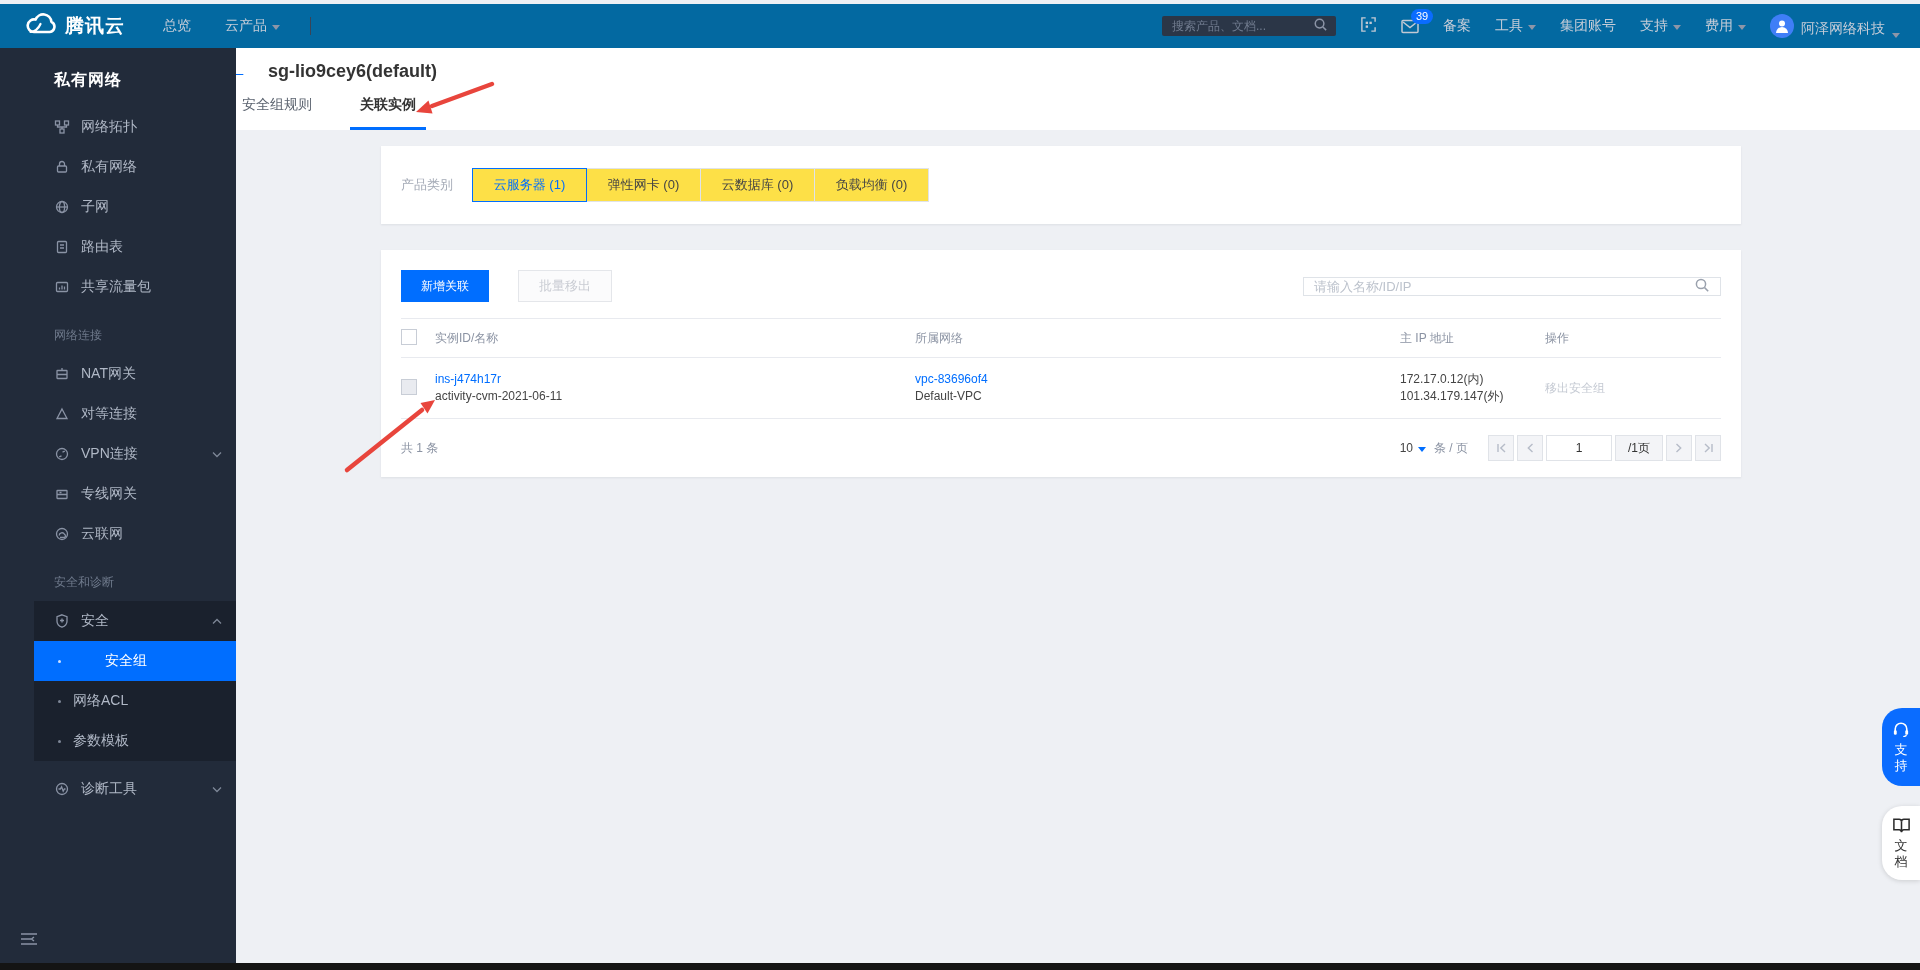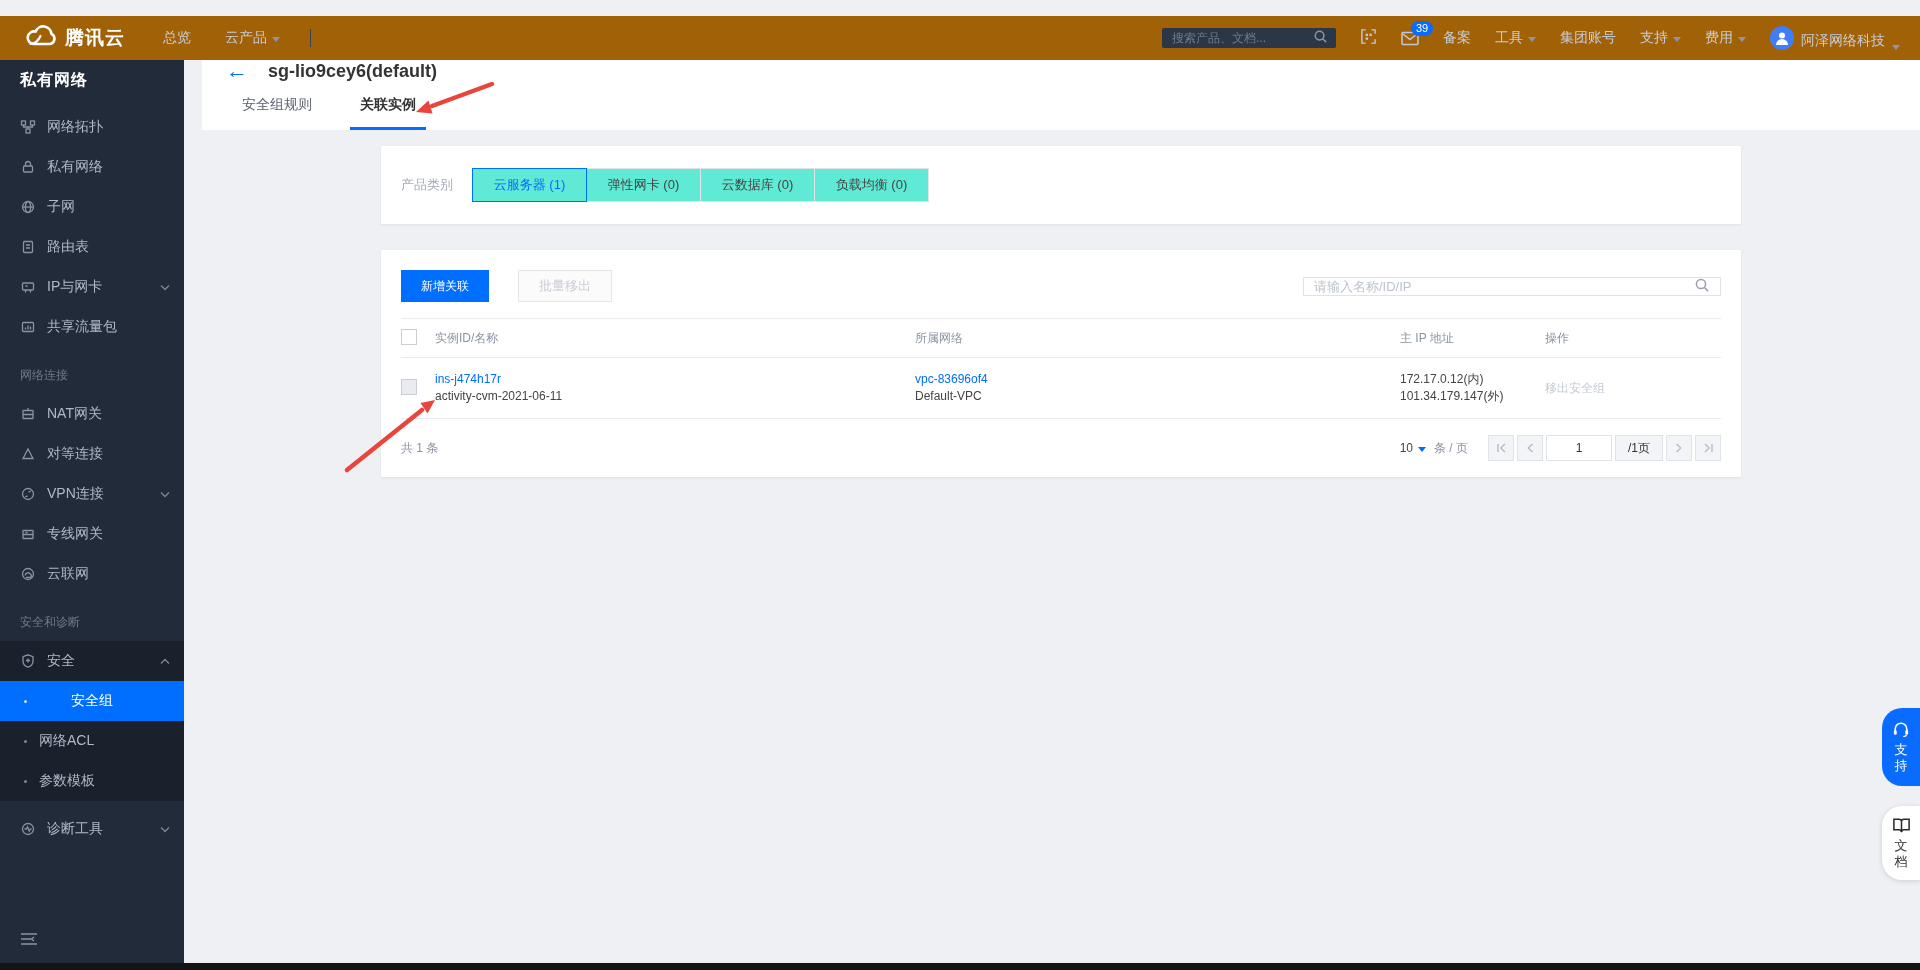--- a/index.html
+++ b/index.html
@@ -1,20 +1,20 @@
 <!DOCTYPE html>
 <html><head>
 <meta charset="utf-8">
 <style>
   * { margin:0; padding:0; box-sizing:border-box; }
   html,body { width:1920px; height:970px; overflow:hidden; }
   body { font-family:"Liberation Sans","DejaVu Sans",sans-serif; background:#eef0f4; position:relative; font-size:13px; }
 
   
-  .navbar { position:absolute; top:16px; left:0; right:0; height:44px; background:#a16207;
+  .navbar { position:absolute; top:4px; left:0; right:0; height:44px; background:#0369a1;
             display:flex; align-items:center; color:#c7cdd8; z-index:30; }
   .nav-left { display:flex; align-items:center; padding-left:22px; }
   .logo { display:flex; align-items:center; gap:9px; color:#fff; font-size:19px; font-weight:bold; letter-spacing:1px; }
   .nav-menu { display:flex; align-items:center; margin-left:38px; gap:34px; font-size:14px; }
   .nav-item { cursor:pointer; display:flex; align-items:center; gap:5px; white-space:nowrap; }
   .nav-divider { width:1px; height:18px; background:#3a4456; margin-left:30px; }
   .nav-right { margin-left:auto; display:flex; align-items:center; gap:24px; padding-right:20px; font-size:14px; }
   .nav-search { width:174px; height:20px; background:#2b3647; border-radius:2px;
                 display:flex; align-items:center; padding:0 8px 0 10px; }
   .nav-search input { flex:1; min-width:0; background:transparent; border:none; outline:none;
@@ -23,21 +23,21 @@
   .caret { display:inline-block; width:0; height:0; border-left:4px solid transparent;
            border-right:4px solid transparent; border-top:5px solid #8d96a8; margin-top:2px; }
   .mail-wrap { position:relative; display:flex; }
   .badge { position:absolute; top:-10px; left:10px; background:#0a6cff; color:#fff; font-size:11px;
            border-radius:9px; padding:1px 5px; line-height:13px; }
   .avatar { width:24px; height:24px; border-radius:50%; background:#3f7ef7; display:flex;
             align-items:center; justify-content:center; overflow:hidden; }
   .account { display:flex; align-items:flex-end; gap:7px; }
 
   
-  .sidebar { position:absolute; top:44px; left:0; bottom:0; width:184px; background:#222b3a; z-index:20; }
+  .sidebar { position:absolute; top:44px; left:0; bottom:0; width:236px; background:#222b3a; z-index:20;padding-left:34px; }
   .sb-title { color:#fff; font-size:16px; font-weight:bold; padding:26px 0 16px 20px; letter-spacing:1px; }
   .sb-item { height:40px; display:flex; align-items:center; gap:11px; padding:0 14px 0 20px;
              color:#b0b8c6; font-size:14px; cursor:pointer; }
   .sb-item .ico { width:16px; height:16px; flex:0 0 16px; display:flex; }
   .sb-item .chev { margin-left:auto; display:flex; }
   .sb-section { color:#6f7a8c; font-size:12px; padding:20px 0 10px 20px; }
   .sb-group { background:#1a212d; }
   .sb-sub { height:40px; display:flex; align-items:center; padding-left:24px; gap:12px;
             color:#b0b8c6; font-size:14px; cursor:pointer; }
   .sb-sub .dot { width:3px; height:3px; border-radius:50%; background:#7e8797; }
@@ -54,21 +54,21 @@
   .tabs-row { display:flex; gap:28px; padding-left:30px; margin-top:14px; }
   .tab { padding:0 10px 13px; font-size:14px; color:#5c6470; cursor:pointer; border-bottom:3px solid transparent; }
   .tab.active { color:#333; font-weight:bold; border-bottom-color:#006eff; }
 
   .content { padding:16px 179px 0; }
   .card { background:#fff; box-shadow:0 1px 2px rgba(31,41,55,.08); }
   .filter-card { padding:22px 20px; display:flex; align-items:center; margin-bottom:26px; }
   .filter-label { color:#a4aab6; font-size:13px; margin-right:20px; }
   .seg-group { display:flex; }
   .seg { min-width:115px; height:34px; display:flex; align-items:center; justify-content:center;
-         border:1px solid #e0e3e8; background:#5eead4; color:#444; font-size:13px; cursor:pointer; margin-left:-1px; }
+         border:1px solid #e0e3e8; background:#fde047; color:#444; font-size:13px; cursor:pointer; margin-left:-1px; }
   .seg.active { border-color:#006eff; color:#006eff; position:relative; z-index:1; }
 
   .table-card { padding:20px 20px 16px; }
   .toolbar { display:flex; align-items:center; margin-bottom:16px; }
   .btn-primary { height:32px; padding:0 20px; background:#006eff; color:#fff; border:none;
                  font-size:12px; font-family:inherit; cursor:pointer; }
   .btn-disabled { height:32px; padding:0 20px; background:#fbfbfc; color:#c9ccd3;
                   border:1px solid #e4e6ea; font-size:13px; font-family:inherit; margin-left:29px; }
   .search-box { margin-left:auto; width:418px; height:19px; border:1px solid #dfe3e8;
                 display:flex; align-items:center; padding:0 10px; }
@@ -224,34 +224,20 @@
     <span>子网</span>
   </div>
   <div class="sb-item">
     <span class="ico">
         <svg width="16" height="16" viewBox="0 0 16 16" fill="none" stroke="#8a93a5" stroke-width="1.3">
           <rect x="3.5" y="2.5" width="9" height="11" rx="1"></rect>
           <path d="M6 6h4M6 9h4"></path>
         </svg>
       </span>
     <span>路由表</span>
-  </div>
-  <div class="sb-item">
-    <span class="ico">
-        <svg width="16" height="16" viewBox="0 0 16 16" fill="none" stroke="#8a93a5" stroke-width="1.3">
-          <rect x="2.5" y="4" width="11" height="7" rx="1"></rect>
-          <path d="M5.5 11v2.5M10.5 11v2.5M5.5 7h2"></path>
-        </svg>
-      </span>
-    <span>IP与网卡</span>
-    <span class="chev">
-        <svg width="10" height="7" viewBox="0 0 10 7" fill="none" stroke="#7e8797" stroke-width="1.3">
-          <path d="M1 1.5l4 4 4-4"></path>
-        </svg>
-      </span>
   </div>
   <div class="sb-item">
     <span class="ico">
         <svg width="16" height="16" viewBox="0 0 16 16" fill="none" stroke="#8a93a5" stroke-width="1.3">
           <rect x="2.5" y="3.5" width="11" height="9" rx="1"></rect>
           <path d="M5.5 10.5V8.5M8 10.5V6.5M10.5 10.5V7.5"></path>
         </svg>
       </span>
     <span>共享流量包</span>
   </div>

